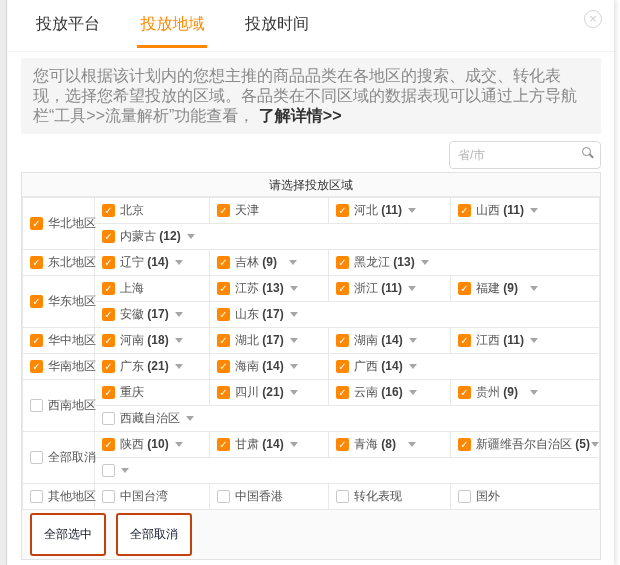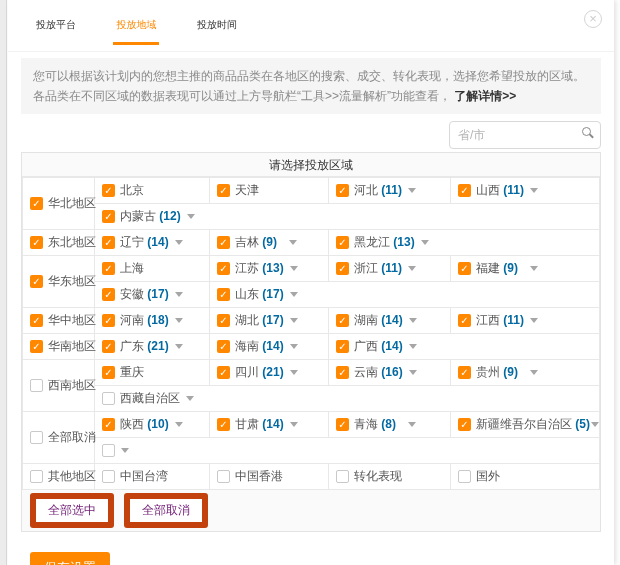--- a/index.html
+++ b/index.html
@@ -4,28 +4,28 @@
 <style>
   :root{ --accent:#ff8800; }
   *{box-sizing:border-box;}
   html,body{margin:0;padding:0;width:620px;height:565px;overflow:hidden;
     font-family:"Liberation Sans","DejaVu Sans",sans-serif;background:#ffffff;}
   .page-edge{position:absolute;left:0;top:0;bottom:0;width:7px;background:#ececec;border-right:1px solid #d9d9d9;}
   .dialog{position:absolute;left:8px;top:0;width:606px;height:565px;background:#fff;
     box-shadow:2px 0 5px rgba(0,0,0,.12);}
   
   .tabs{padding:14px 0 0 25px;height:52px;border-bottom:1px solid #f2f2f2;position:relative;}
-  .tab{display:inline-block;margin-right:30px;padding:0 3px 10px 3px;font-size:10px;color:#333;cursor:pointer;}
+  .tab{display:inline-block;margin-right:30px;padding:0 3px 10px 3px;font-size:16px;color:#333;cursor:pointer;}
   .tab.active{color:var(--accent);border-bottom:3px solid var(--accent);}
   .close{position:absolute;top:10px;right:12px;width:18px;height:18px;border:1px solid #d5d5d5;
     border-radius:50%;color:#ccc;font-size:13px;line-height:16px;text-align:center;cursor:pointer;}
   .close::after{content:"×";}
   
   .content{padding:6px 13px 0 13px;}
-  .notice{background:#f5f5f5;padding:8px 12px;font-size:12px;color:#8a8a8a;line-height:20px;}
+  .notice{background:#f5f5f5;padding:8px 12px;font-size:16px;color:#8a8a8a;line-height:20px;}
   .notice b{color:#333;}
   .search-row{text-align:right;padding:7px 0 6px 0;height:38px;}
   .search-wrap{position:relative;display:inline-block;}
   .search-wrap input{width:152px;height:28px;border:1px solid #d9d9d9;border-radius:4px;
     padding:0 26px 0 8px;font-size:12px;color:#333;outline:none;}
   .search-wrap input::placeholder{color:#b5b5b5;}
   .mag{position:absolute;right:10px;top:6px;width:9px;height:9px;border:1.5px solid #8a8a8a;border-radius:50%;}
   .mag::after{content:"";position:absolute;width:5px;height:1.5px;background:#8a8a8a;
     transform:rotate(45deg);right:-4px;bottom:-1px;}
   
@@ -37,26 +37,26 @@
   td.region-td{width:72px;}
   col.c1{width:115px;} col.c2{width:119px;} col.c3{width:122px;}
   .cellflex{display:flex;align-items:center;padding-left:7px;}
   .cb{width:13px;height:13px;border-radius:2px;flex:0 0 13px;display:inline-flex;
     align-items:center;justify-content:center;cursor:pointer;}
   .cb.checked{background:var(--accent);}
   .cb.checked::after{content:"✓";color:#fff;font-size:10px;font-weight:bold;line-height:13px;}
   .cb.un{background:#fff;border:1px solid #c9c9c9;}
   .lbl{margin-left:5px;color:#555;white-space:nowrap;}
   .pname{display:inline-block;min-width:48px;}
-  .cnt{color:#0369a1;font-weight:bold;text-align:center;}
+  .cnt{color:#404040;font-weight:bold;text-align:center;}
   .caret{width:0;height:0;border-left:4px solid transparent;border-right:4px solid transparent;
     border-top:5px solid #a6a6a6;display:inline-block;margin-left:6px;cursor:pointer;}
   .panel-footer{padding:3px 8px;display:flex;gap:10px;}
-  .pf-btn{background:#fff;border:6px solid #c2410c;border-radius:3px;padding:3px 12px;
-    font-size:12px;color:#701a75;cursor:pointer;font-family:inherit;}
+  .pf-btn{background:#fff;border:2px solid #c2410c;border-radius:3px;padding:11px 12px;
+    font-size:12px;color:#0f172a;cursor:pointer;font-family:inherit;}
   
   .save-row{margin:20px 0 0 9px;}
   .save-btn{background:var(--accent);border:none;border-radius:3px;color:#fff;
     font-size:13px;padding:7px 14px;cursor:pointer;font-family:inherit;}
 </style>
 </head>
 <body>
 
 <div class="page-edge"></div>
 

